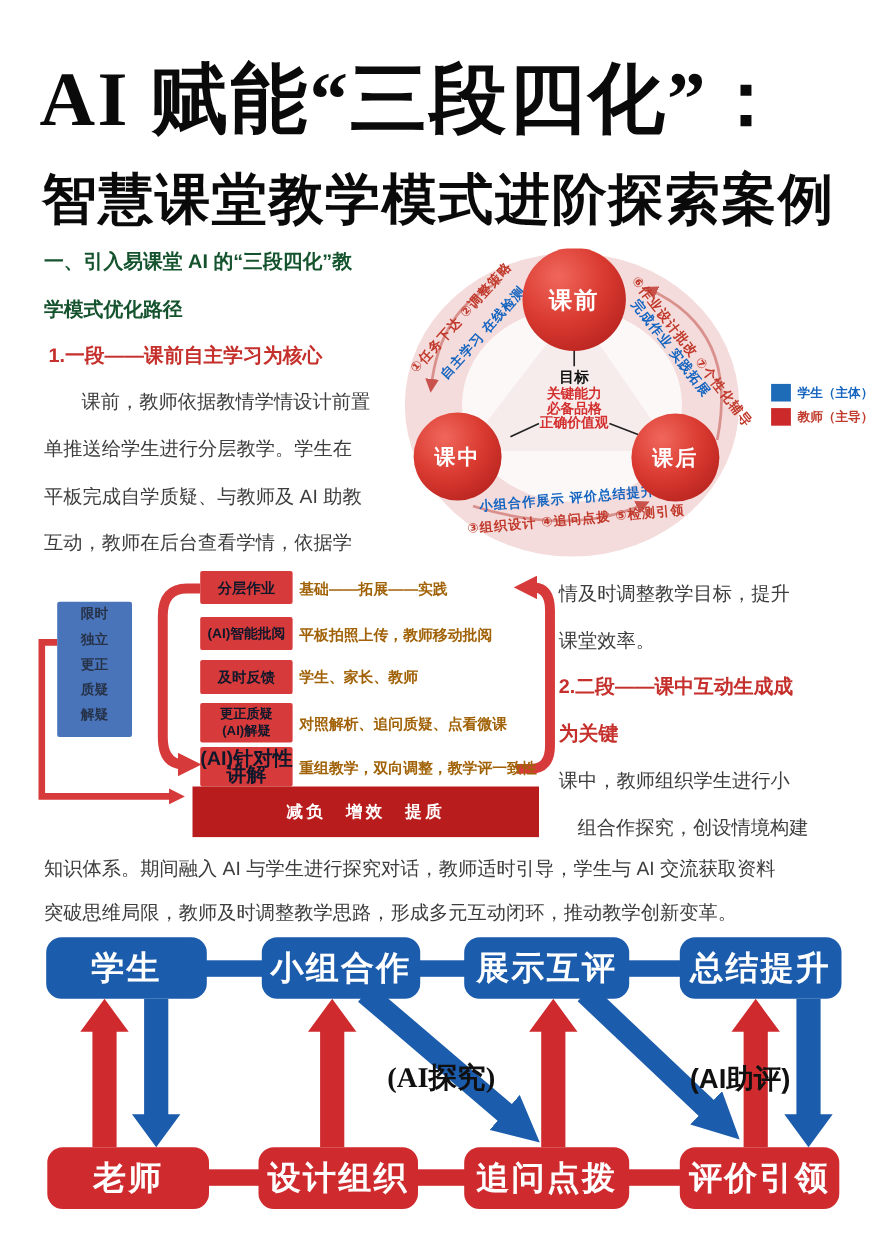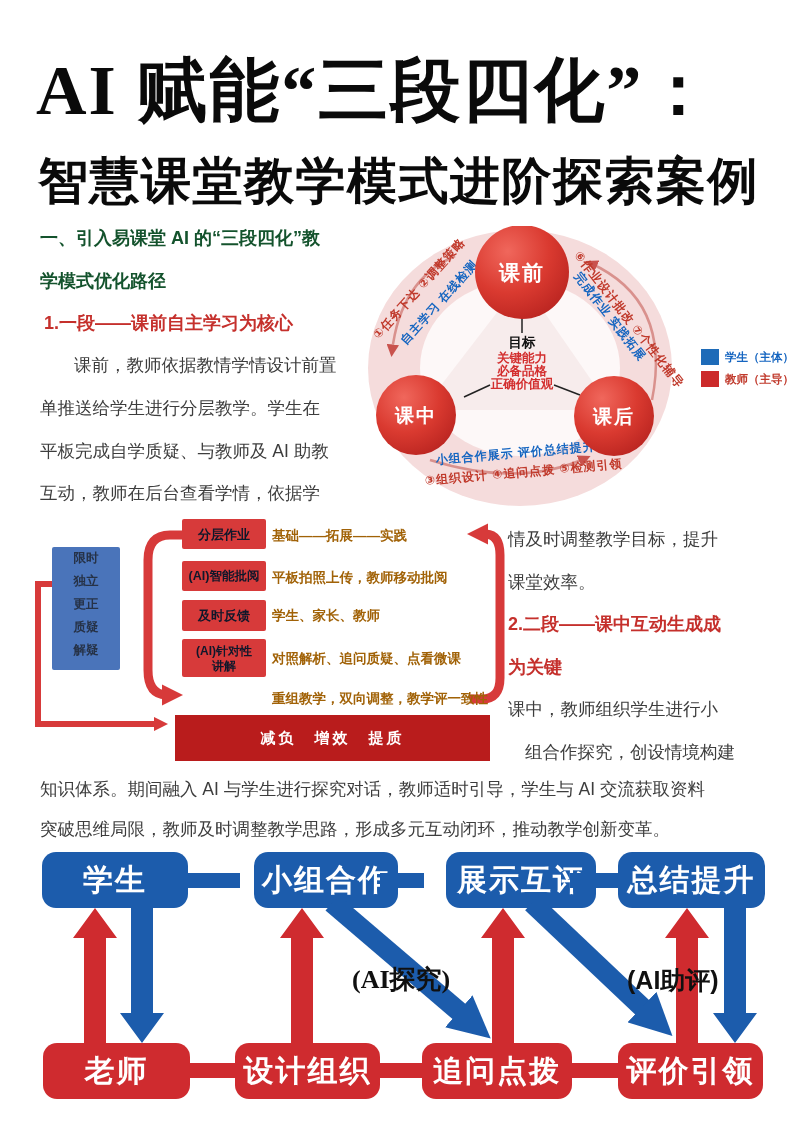--- a/index.html
+++ b/index.html
@@ -131,21 +131,21 @@
     <span>更正</span>
     <span>质疑</span>
     <span>解疑</span>
   </div>
 
   <div class="hstep" style="top:519px;height:30px;">分层作业</div>
   <div class="hstep" style="top:561px;height:30px;font-size:12.5px;">(AI)智能批阅</div>
   <div class="hstep" style="top:600px;height:31px;">及时反馈</div>
   <div class="hstep" style="top:639px;height:36px;font-size:12px;">更正质疑
 (AI)解疑</div>
-  <div class="hstep" style="top:641px;height:36px;font-size:12px;">(AI)针对性
+  <div class="hstep" style="top:679px;height:36px;font-size:18px;">(AI)针对性
 讲解</div>
 
   <div class="hdesc" style="top:527px;">基础——拓展——实践</div>
   <div class="hdesc" style="top:569px;">平板拍照上传，教师移动批阅</div>
   <div class="hdesc" style="top:607px;">学生、家长、教师</div>
   <div class="hdesc" style="top:650px;">对照解析、追问质疑、点看微课</div>
   <div class="hdesc" style="top:690px;">重组教学，双向调整，教学评一致性</div>
 
   <div class="abs hbar">减负　增效　提质</div>
 
@@ -153,22 +153,22 @@
   <div class="ln" style="left:508px;top:570px;">课堂效率。</div>
   <div class="ln rd" style="left:508px;top:612px;">2.二段——课中互动生成成</div>
   <div class="ln rd" style="left:508px;top:655px;">为关键</div>
   <div class="ln" style="left:508px;top:697px;">课中，教师组织学生进行小</div>
   <div class="ln" style="left:508px;top:740px;margin-left:17px;">组合作探究，创设情境构建</div>
 
   <div class="ln" style="left:40px;top:777px;">知识体系。期间融入 AI 与学生进行探究对话，教师适时引导，学生与 AI 交流获取资料</div>
   <div class="ln" style="left:40px;top:817px;">突破思维局限，教师及时调整教学思路，形成多元互动闭环，推动教学创新变革。</div>
 
   <div class="fbox fblue" style="left:42px;top:852px;width:146px;text-align:right;">学生</div>
-  <div class="fbox fblue" style="left:238px;top:852px;width:144px;margin-left:16px;">小组合作</div>
-  <div class="fbox fblue" style="left:446px;top:852px;width:150px;font-family:Liberation Serif, serif;">展示互评</div>
+  <div class="fbox fblue" style="left:238px;top:852px;width:144px;">小组合作</div>
+  <div class="fbox fblue" style="left:422px;top:852px;width:150px;font-family:Liberation Serif, serif;">展示互评</div>
   <div class="fbox fblue" style="left:618px;top:852px;width:147px;">总结提升</div>
 
   <div class="fbox fred" style="left:43px;top:1043px;width:147px;">老师</div>
   <div class="fbox fred" style="left:422px;top:1043px;width:150px;">追问点拨</div>
   <div class="fbox fred" style="left:235px;top:1043px;width:145px;">设计组织</div>
   <div class="fbox fred" style="left:618px;top:1043px;width:145px;">评价引领</div>
 
   <div class="conn cblue" style="left:186px;top:873px;width:54px;"></div>
   <div class="conn cblue" style="left:380px;top:873px;width:44px;"></div>
   <div class="conn cblue" style="left:570px;top:873px;width:50px;"></div>

